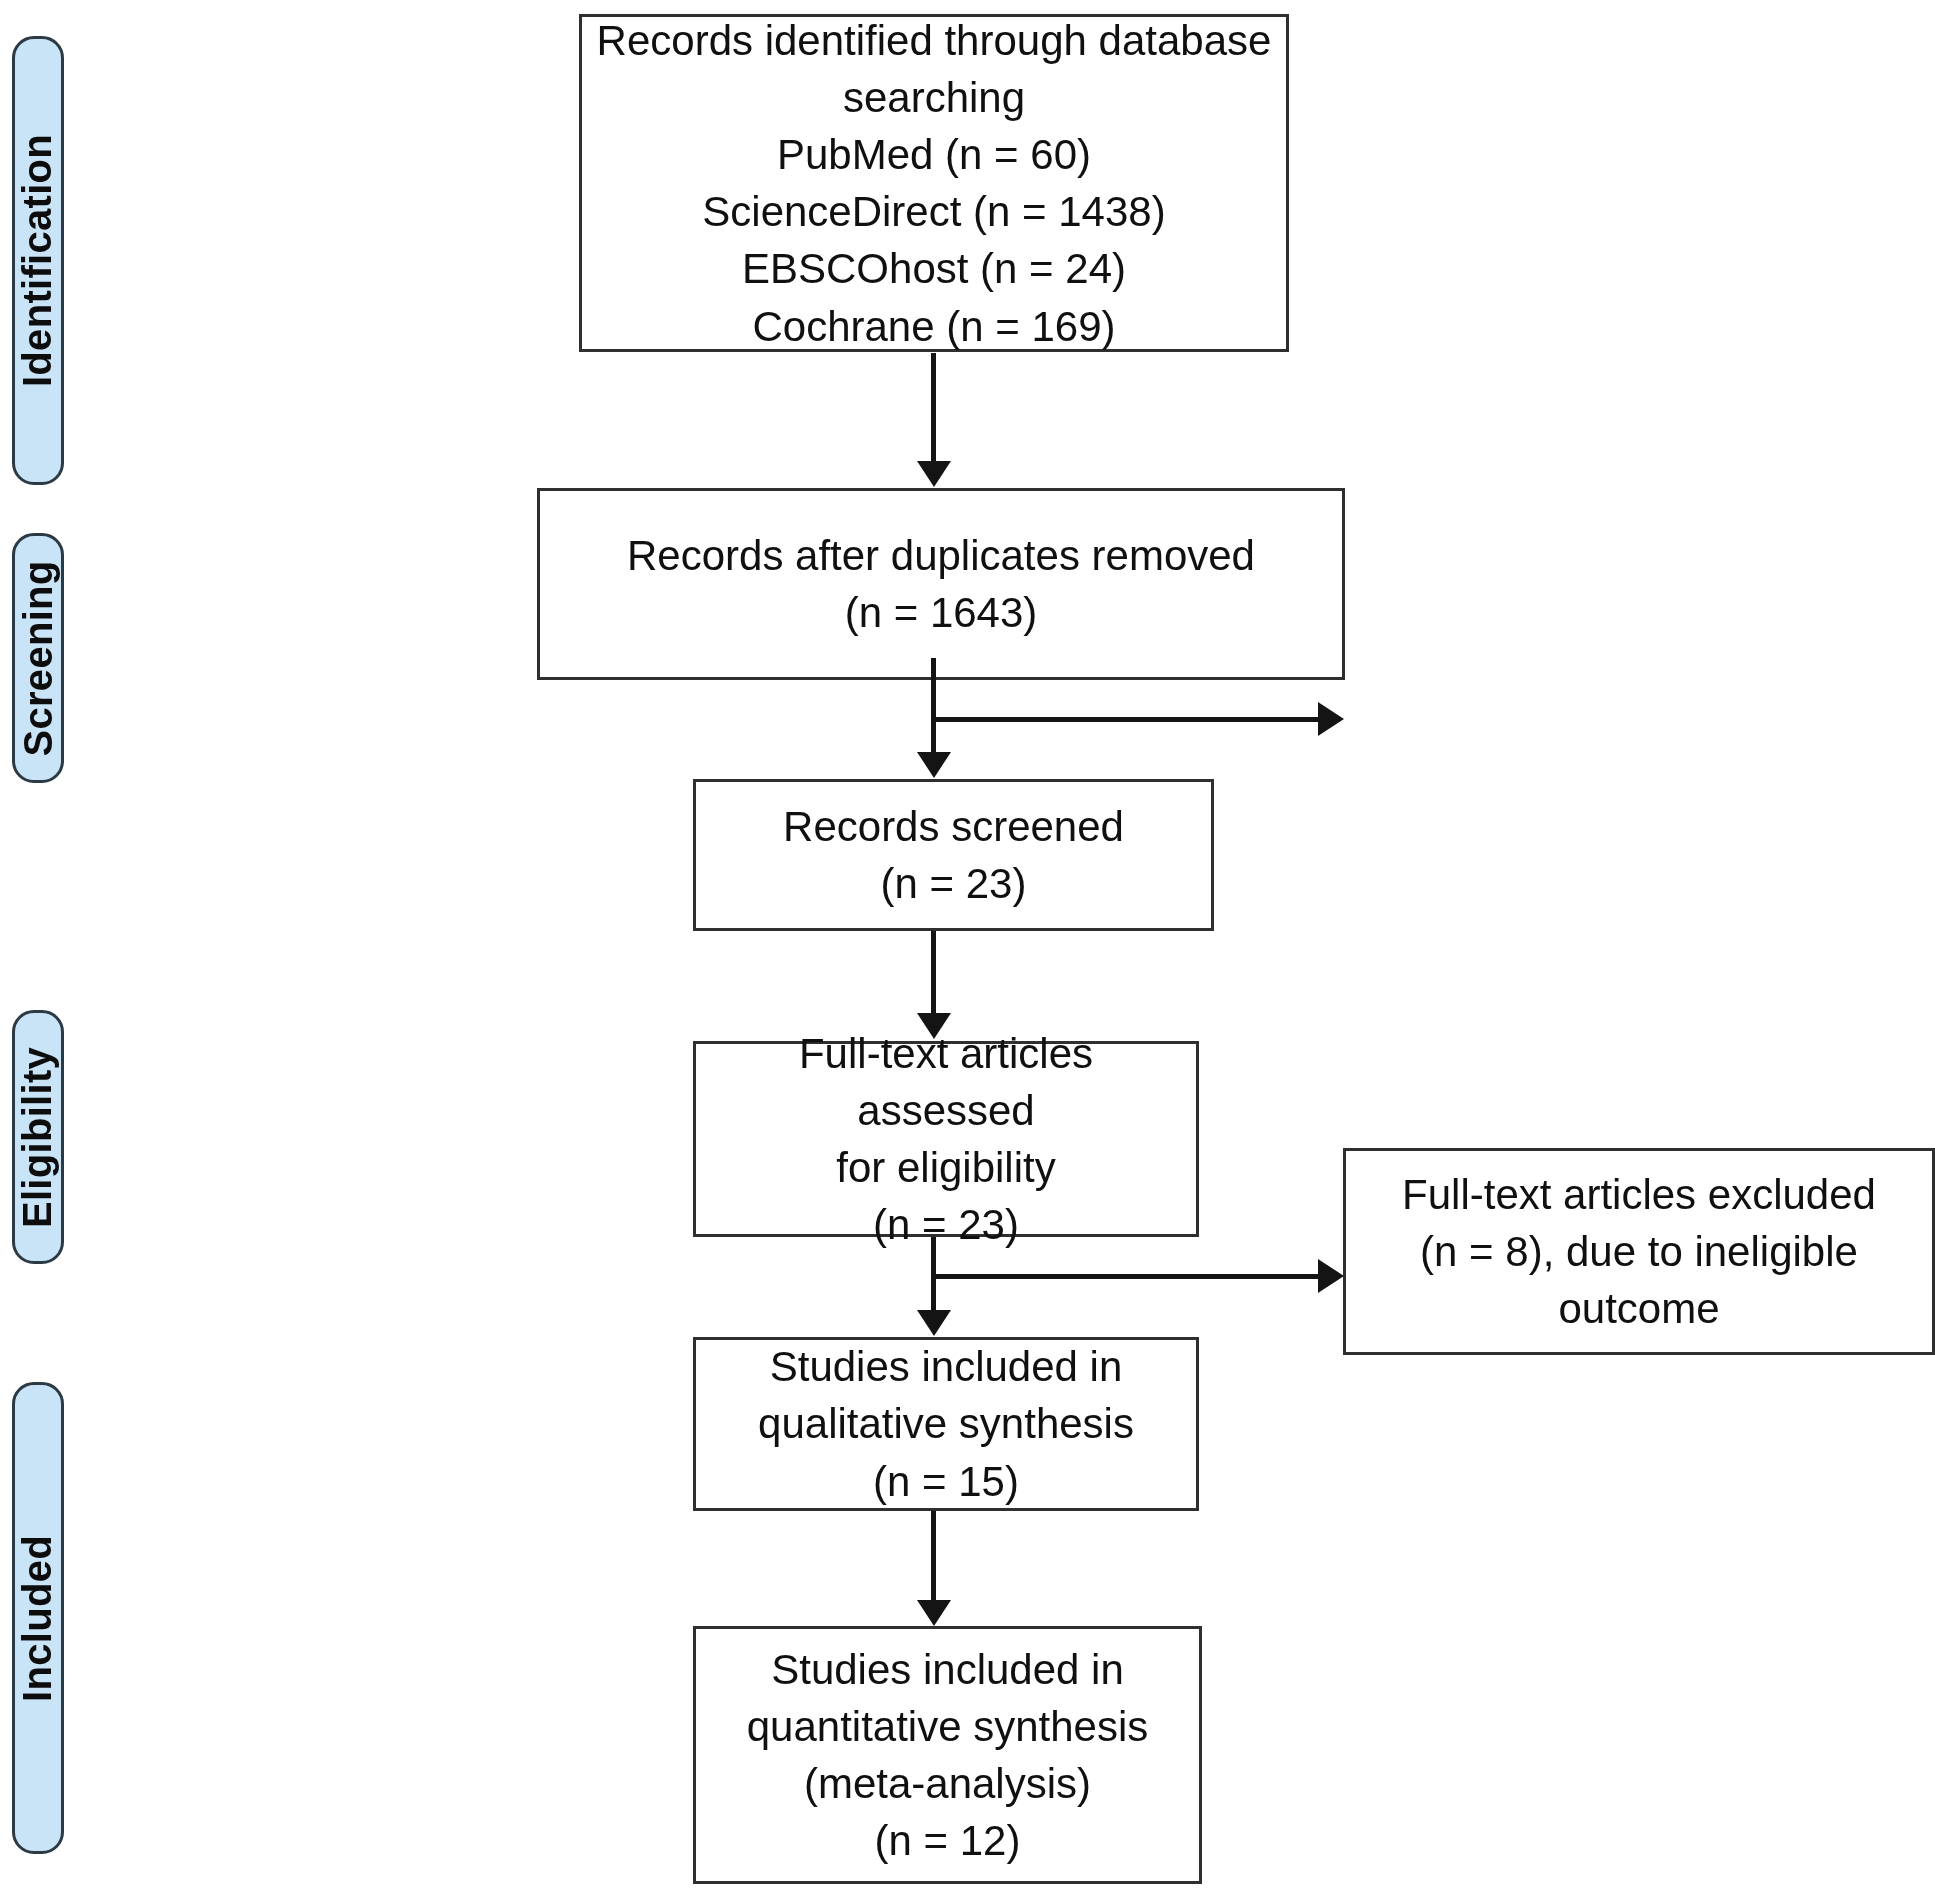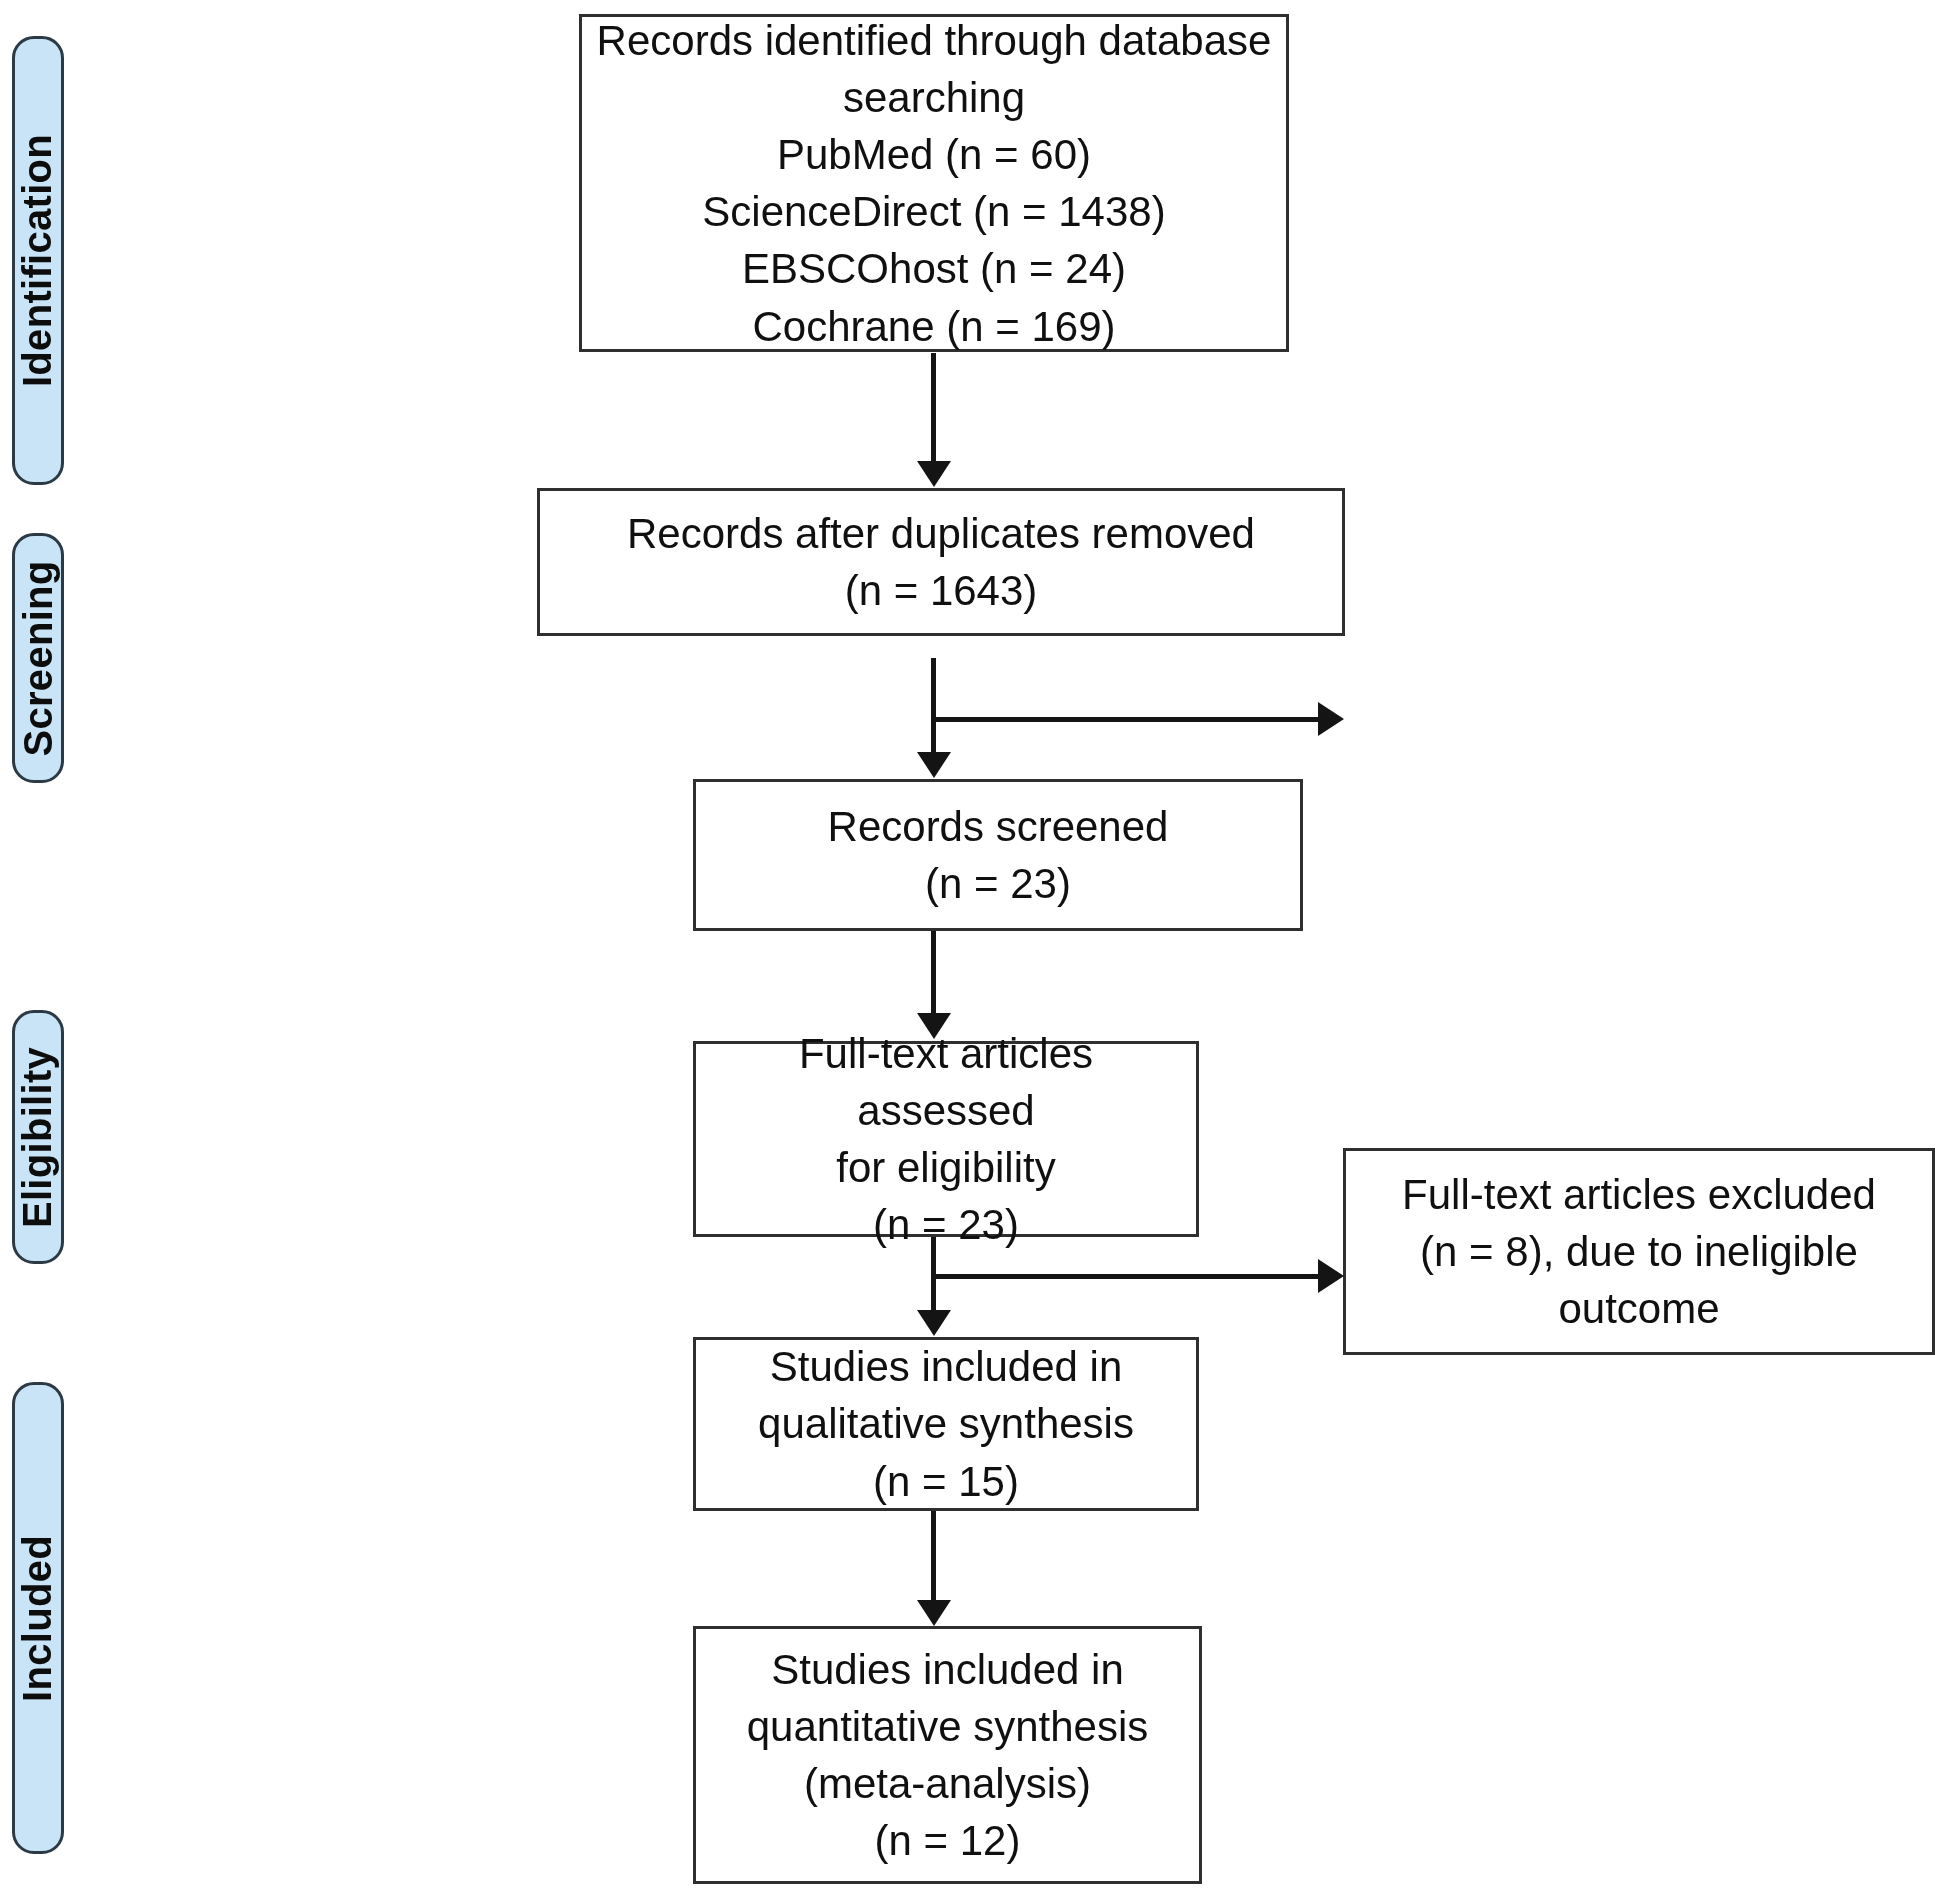--- a/index.html
+++ b/index.html
@@ -111,26 +111,26 @@
 
   <div class="flow-box" style="left:579px; top:14.3px; width:710px; height:338px;">
     <span class="box-text">Records identified through database
 searching
 PubMed (n = 60)
 ScienceDirect (n = 1438)
 EBSCOhost (n = 24)
 Cochrane (n = 169)</span>
   </div>
 
-  <div class="flow-box" style="left:537px; top:488px; width:808px; height:148px;">
+  <div class="flow-box" style="left:537px; top:488px; width:808px; height:192px;">
     <span class="box-text">Records after duplicates removed
 (n = 1643)</span>
   </div>
 
-  <div class="flow-box" style="left:693px; top:779px; width:610px; height:152px;">
+  <div class="flow-box" style="left:693px; top:779px; width:521px; height:152px;">
     <span class="box-text">Records screened
 (n = 23)</span>
   </div>
 
 
   <div class="flow-box" style="left:693px; top:1041px; width:506px; height:196px;">
     <span class="box-text">Full-text articles assessed
 for eligibility
 (n = 23)</span>
   </div>

